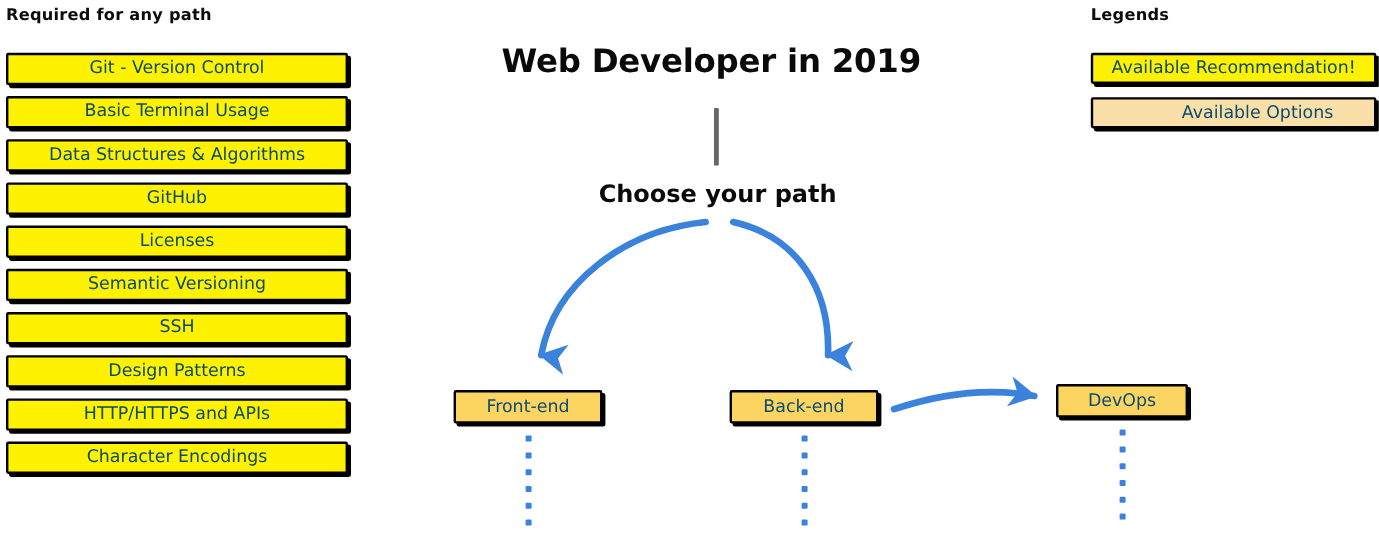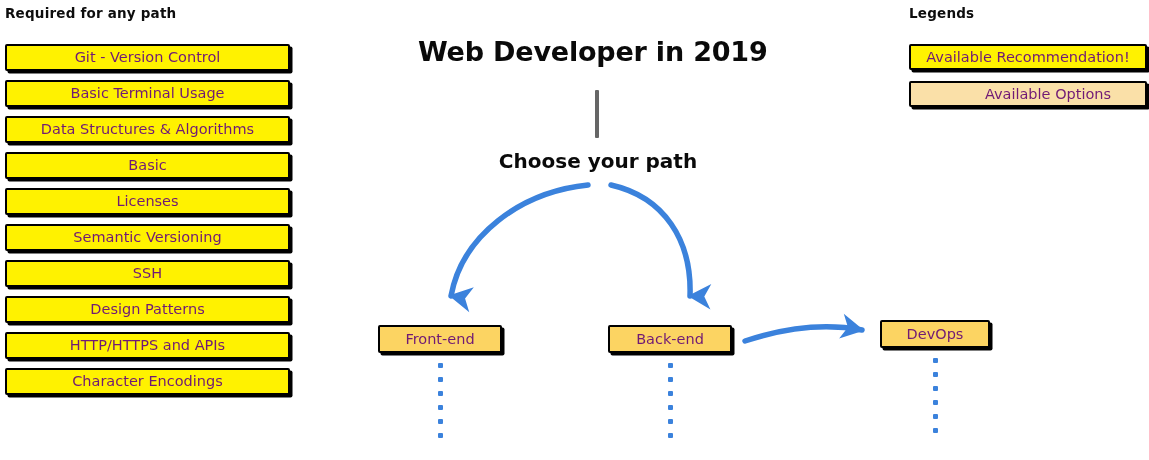--- a/index.html
+++ b/index.html
@@ -34,21 +34,21 @@
     box-sizing: border-box;
     border: 2.5px solid #000000;
     border-radius: 2px;
     display: flex;
     align-items: center;
     justify-content: center;
     text-align: center;
     box-shadow: 2.5px 2.5px 0 0 #000000;
     font-size: 14.5px;
     line-height: 1;
-    color: #701a75;
+    color: #0c4a6e;
     white-space: nowrap;
   }
   .box.yellow   { background: #FFF200; }
   .box.amber    { background: #FCD462; }
   .box.peach    { background: #FAE0A8; padding-left: 40px; }
 
   
   #required-column {
     left: 5px;
     top: 44px;
@@ -137,21 +137,21 @@
 </style>
 </head>
 <body>
 
 <div class="abs section-heading" style="left:5px; top:5px;">Required for any path</div>
 
 <div class="abs" id="required-column">
   <div class="box yellow">Git - Version Control</div>
   <div class="box yellow">Basic Terminal Usage</div>
   <div class="box yellow">Data Structures &amp; Algorithms</div>
-  <div class="box yellow">Basic</div>
+  <div class="box yellow">GitHub</div>
   <div class="box yellow">Licenses</div>
   <div class="box yellow">Semantic Versioning</div>
   <div class="box yellow">SSH</div>
   <div class="box yellow">Design Patterns</div>
   <div class="box yellow">HTTP/HTTPS and APIs</div>
   <div class="box yellow">Character Encodings</div>
 </div>
 
 <div class="abs" id="page-title">Web Developer in 2019</div>
 

